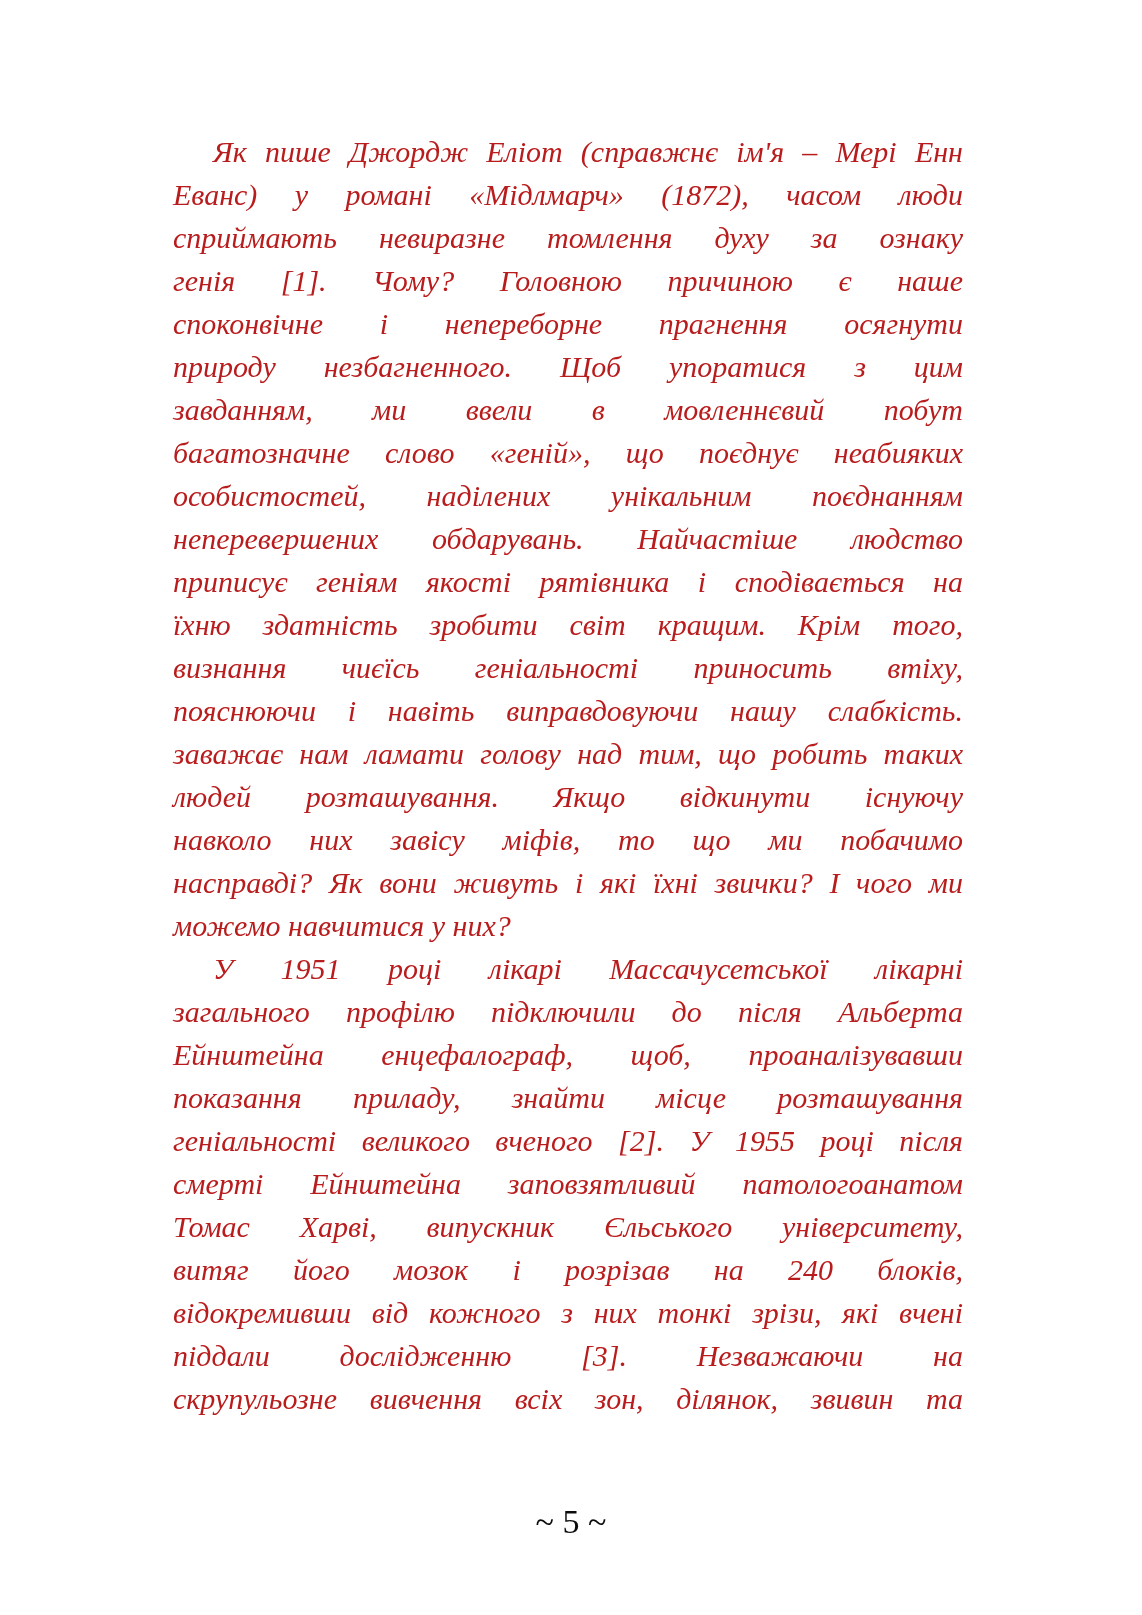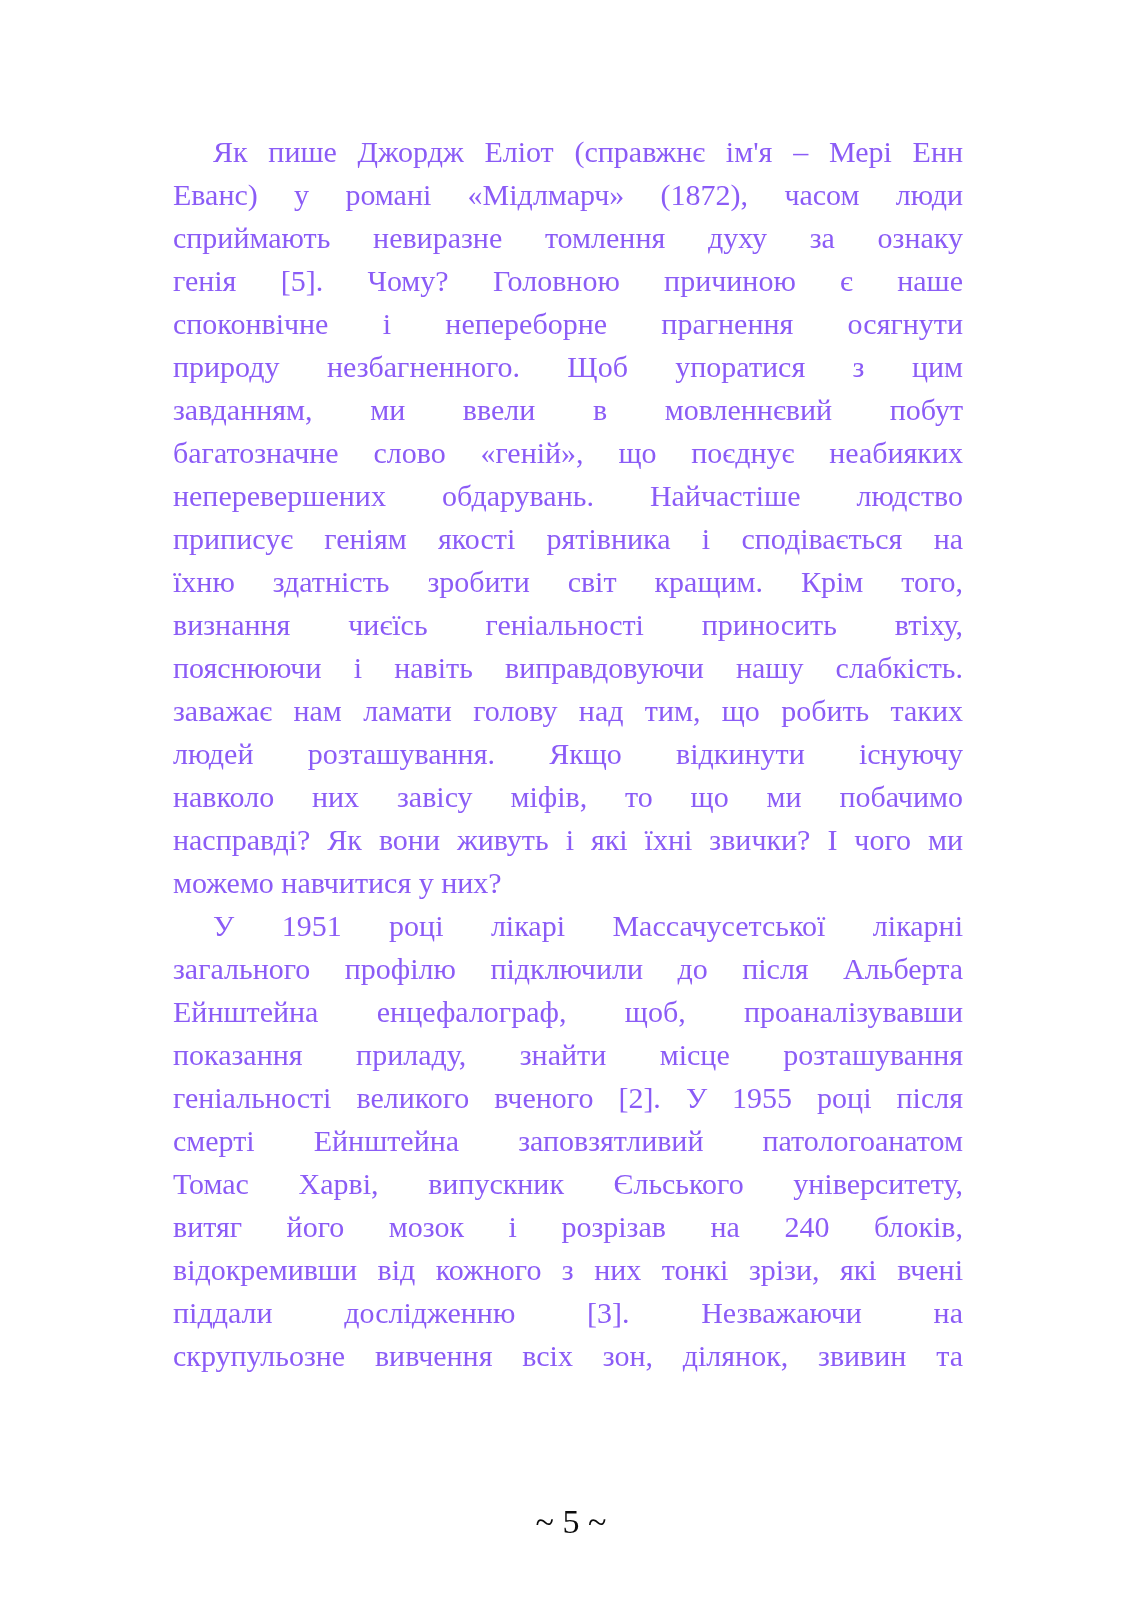--- a/index.html
+++ b/index.html
@@ -16,21 +16,22 @@
     font-family: "Liberation Serif", "DejaVu Serif", serif;
     color: #0b0b0b;
   }
   .text-block {
     position: absolute;
     left: 173px;
     top: 130px;
     width: 790px;
     font-size: 30px;
     line-height: 43px;
-    color: #8b5cf6;
+    color: #b91c1c;
+    font-style: italic;
   }
   .paragraph {
     margin: 0;
     padding: 0;
   }
   .text-line {
     text-align: justify;
     text-align-last: justify;
   }
   .text-line.first-line {
@@ -52,25 +53,26 @@
 </style>
 </head>
 <body>
 
 <div class="page">
   <div class="text-block">
       <div class="paragraph">
         <div class="text-line first-line">Як пише Джордж Еліот (справжнє ім'я – Мері Енн</div>
         <div class="text-line">Еванс) у романі «Мідлмарч» (1872), часом люди</div>
         <div class="text-line">сприймають невиразне томлення духу за ознаку</div>
-        <div class="text-line">генія [5]. Чому? Головною причиною є наше</div>
+        <div class="text-line">генія [1]. Чому? Головною причиною є наше</div>
         <div class="text-line">споконвічне і непереборне прагнення осягнути</div>
         <div class="text-line">природу незбагненного. Щоб упоратися з цим</div>
         <div class="text-line">завданням, ми ввели в мовленнєвий побут</div>
         <div class="text-line">багатозначне слово «геній», що поєднує неабияких</div>
+        <div class="text-line">особистостей, наділених унікальним поєднанням</div>
         <div class="text-line">неперевершених обдарувань. Найчастіше людство</div>
         <div class="text-line">приписує геніям якості рятівника і сподівається на</div>
         <div class="text-line">їхню здатність зробити світ кращим. Крім того,</div>
         <div class="text-line">визнання чиєїсь геніальності приносить втіху,</div>
         <div class="text-line">пояснюючи і навіть виправдовуючи нашу слабкість.</div>
         <div class="text-line">заважає нам ламати голову над тим, що робить таких</div>
         <div class="text-line">людей розташування. Якщо відкинути існуючу</div>
         <div class="text-line">навколо них завісу міфів, то що ми побачимо</div>
         <div class="text-line">насправді? Як вони живуть і які їхні звички? І чого ми</div>
         <div class="text-line no-justify-last">можемо навчитися у них?</div>

